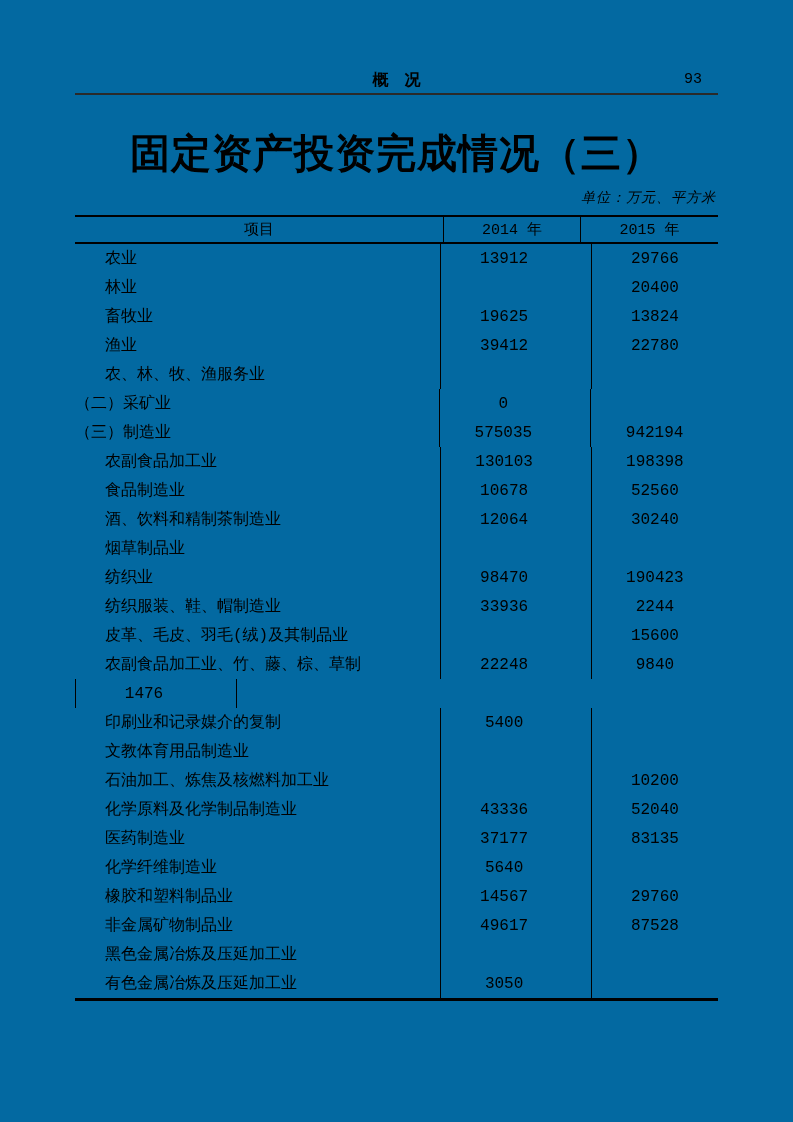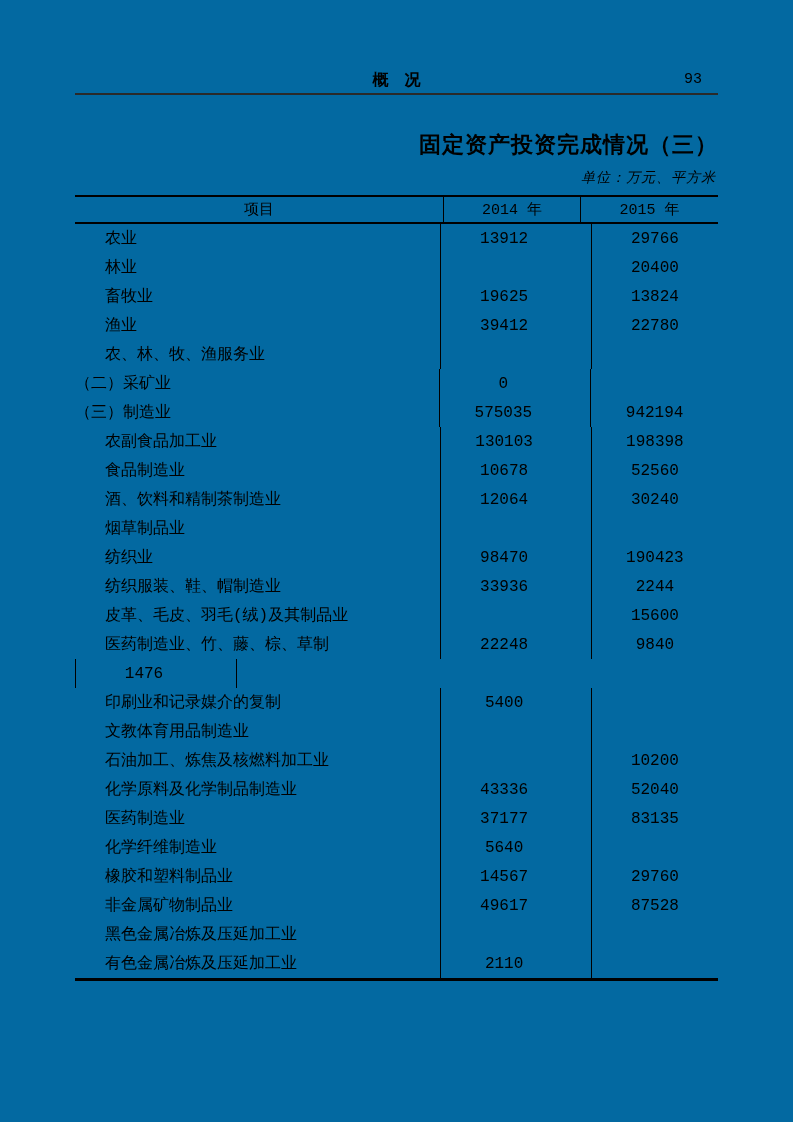--- a/index.html
+++ b/index.html
@@ -38,22 +38,22 @@
     top: 1px;
     font-size: 15px;
   }
   .header-rule {
     height: 2px;
     background: #2a2a2a;
     margin-top: 1px;
   }
   .doc-title {
     margin-top: 40px;
-    text-align: right;
-    font-size: 22px;
+    text-align: center;
+    font-size: 40px;
     font-weight: bold;
     letter-spacing: 1px;
     line-height: 1.1;
   }
   .unit-note {
     margin-top: 10px;
     text-align: right;
     font-size: 14px;
     font-style: italic;
     padding-right: 2px;
@@ -188,21 +188,21 @@
     <div class="cell c3 num">2244</div>
   </div>
 
   <div class="trow">
     <div class="cell c1" style="padding-left: 30px;">皮革、毛皮、羽毛(绒)及其制品业</div>
     <div class="cell c2 num"></div>
     <div class="cell c3 num">15600</div>
   </div>
 
   <div class="trow">
-    <div class="cell c1" style="padding-left: 30px;">医药制造业、竹、藤、棕、草制</div>
+    <div class="cell c1" style="padding-left: 30px;">农副食品加工业、竹、藤、棕、草制</div>
     <div class="cell c2 num">22248</div>
     <div class="cell c3 num">9840</div>
   </div>
 
 
   <div class="trow">
     <div class="cell c2 num">1476</div>
     <div class="cell c3 num"></div>
   </div>
 
@@ -255,20 +255,20 @@
   </div>
 
   <div class="trow">
     <div class="cell c1" style="padding-left: 30px;">黑色金属冶炼及压延加工业</div>
     <div class="cell c2 num"></div>
     <div class="cell c3 num"></div>
   </div>
 
   <div class="trow">
     <div class="cell c1" style="padding-left: 30px;">有色金属冶炼及压延加工业</div>
-    <div class="cell c2 num">2110</div>
+    <div class="cell c2 num">3050</div>
     <div class="cell c3 num"></div>
   </div>
 </div>
     </div>
 
   </div>
 </div>
 
 </body></html>

